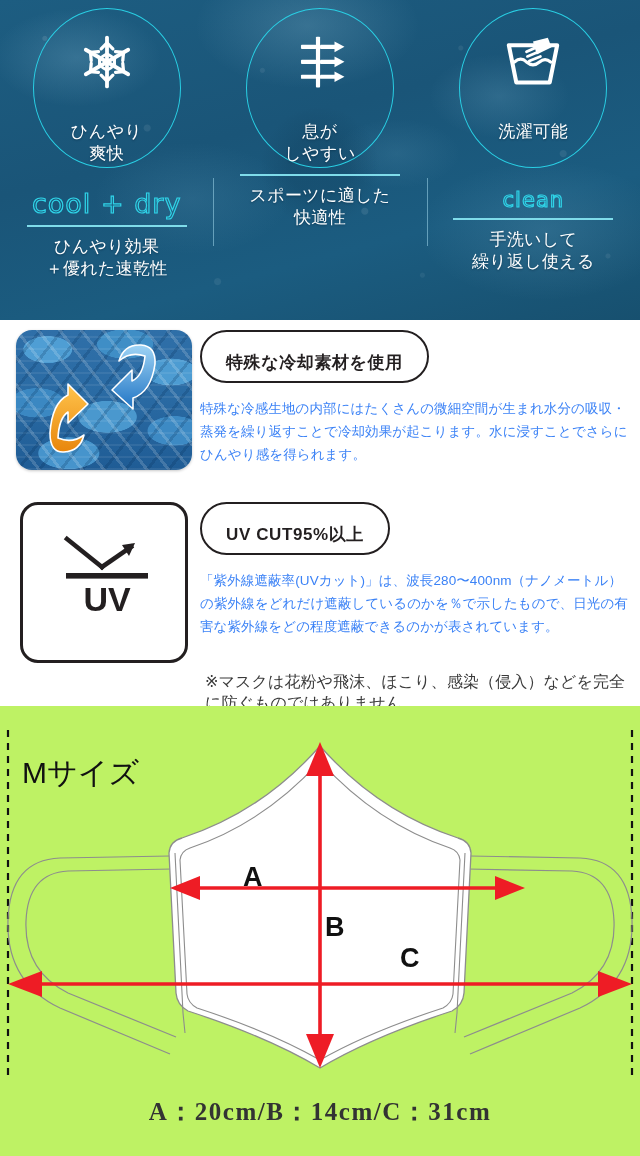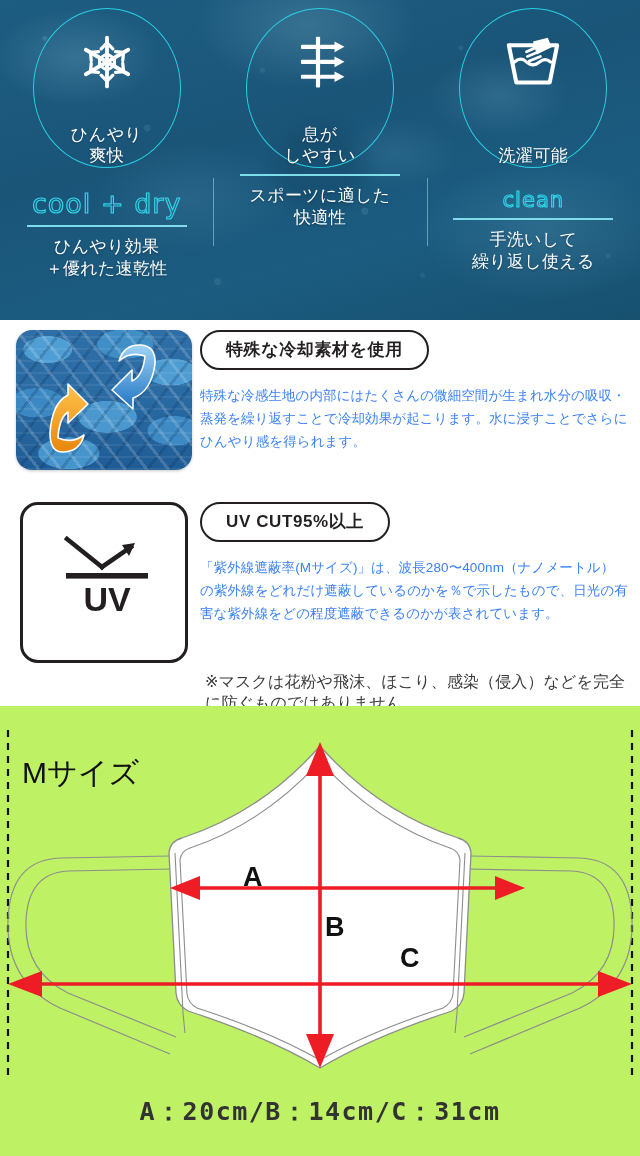--- a/index.html
+++ b/index.html
@@ -67,21 +67,22 @@
 
   .circle {
     position: relative;
     margin-top: 8px;
     width: 148px; height: 160px;
     border: 1.6px solid #29cfe4;
     border-radius: 50%;
     display: flex;
     flex-direction: column;
     align-items: center;
-    justify-content: space-between;
+    justify-content: flex-start;
+    gap: 18px;
   }
   .circle-icon {
     height: 62px;
     margin-top: 22px;
     display: flex; align-items: center; justify-content: center;
   }
   .circle-label {
     margin-top: 10px;
     color: #ffffff;
     font-size: 17px;
@@ -164,21 +165,21 @@
     border-radius: 18px;
     background: #fff;
     position: relative;
   }
   .uv-box svg { position: absolute; inset: 0; }
 
   .pill {
     display: inline-block;
     border: 2.6px solid #231f20;
     border-radius: 999px;
-    padding: 6px 24px 7px;
+    padding: 19px 24px 7px;
     font-size: 17px;
     font-weight: bold;
     color: #231f20;
     letter-spacing: .6px;
     background: #fff;
   }
   .body-text {
     margin-top: 14px;
     font-size: 13.5px;
     line-height: 1.72;
@@ -351,21 +352,21 @@
             <line x1="79" y1="62" x2="108" y2="42"></line>
           </g>
           <polygon points="112,38 99,40 106,51" fill="#231f20"></polygon>
           <rect x="43" y="68" width="82" height="5.6" fill="#231f20"></rect>
           <text x="84" y="106" text-anchor="middle" font-family="Liberation Sans, sans-serif" font-size="34" font-weight="bold" fill="#231f20">UV</text>
         </svg>
       </div>
     </div>
     <div class="info-text">
       <div class="pill">UV CUT95%以上</div>
-      <div class="body-text">「紫外線遮蔽率(Mサイズ)」は、波長280〜400nm（ナノメートル）の紫外線をどれだけ遮蔽しているのかを％で示したもので、日光の有害な紫外線をどの程度遮蔽できるのかが表されています。</div>
+      <div class="body-text">「紫外線遮蔽率(UVカット)」は、波長280〜400nm（ナノメートル）の紫外線をどれだけ遮蔽しているのかを％で示したもので、日光の有害な紫外線をどの程度遮蔽できるのかが表されています。</div>
     </div>
   </div>
 
   <div class="note">※マスクは花粉や飛沫、ほこり、感染（侵入）などを完全に防ぐものではありません。</div>
 
   <div class="size-area">
     <svg width="640" height="450" viewBox="0 0 640 450" aria-hidden="true">
 
       <g stroke="#111" stroke-width="2.2" stroke-dasharray="7 6">
         <line x1="8" y1="24" x2="8" y2="370"></line>
@@ -400,16 +401,16 @@
         <polygon points="320,362 306,328 334,328"></polygon>
         <polygon points="8,278 42,265 42,291"></polygon>
         <polygon points="632,278 598,265 598,291"></polygon>
       </g>
     </svg>
 
     <div class="size-title" style="position:absolute;left:22px;top:47px;">Mサイズ</div>
     <div class="dim-letter" style="position:absolute;left:243px;top:156px;">A</div>
     <div class="dim-letter" style="position:absolute;left:325px;top:206px;">B</div>
     <div class="dim-letter" style="position:absolute;left:400px;top:237px;">C</div>
-    <div class="size-caption" style="position:absolute;left:0;top:389px;">A：20cm/B：14cm/C：31cm</div>
+    <div class="size-caption" style="position:absolute;left:0;top:389px;font-family:Liberation Serif, serif;">A：20cm/B：14cm/C：31cm</div>
   </div>
 
 </div>
 
 </body></html>

